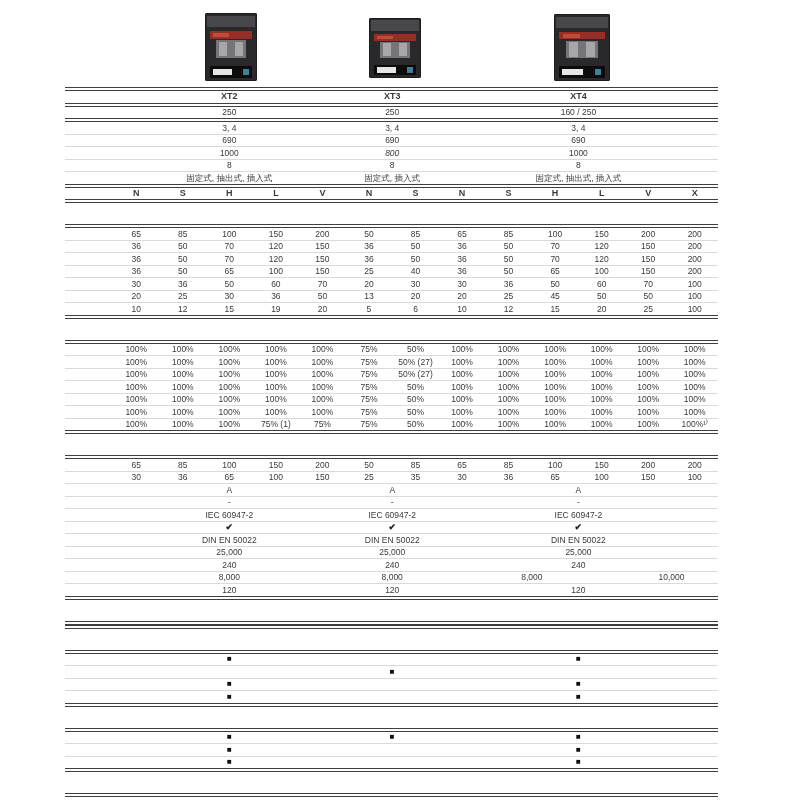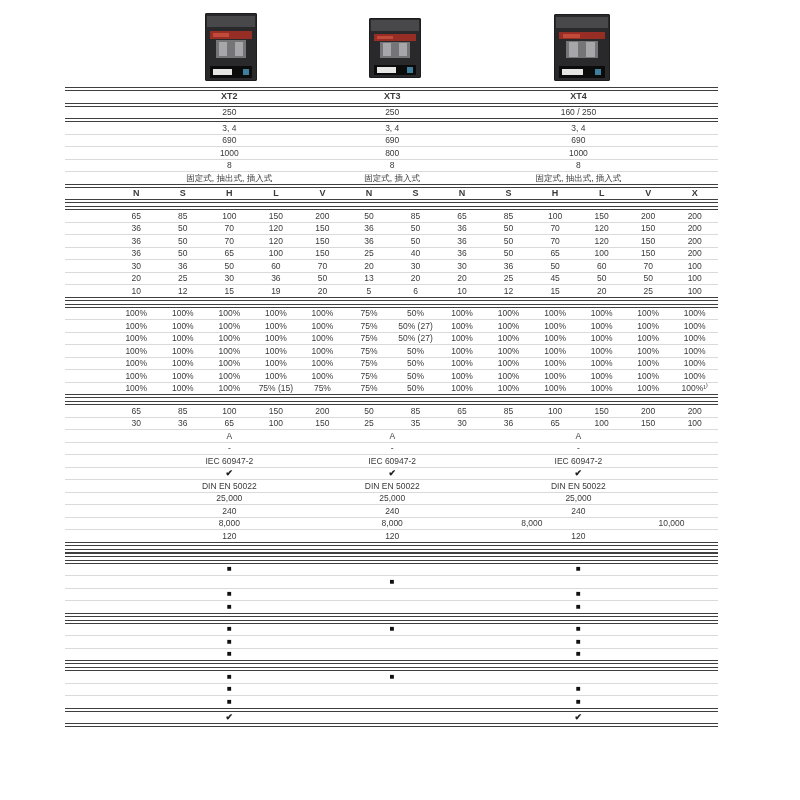--- a/index.html
+++ b/index.html
@@ -18,21 +18,21 @@
   .breaker .panel{position:absolute;left:9%;right:9%;bottom:5%;height:17%;background:#0c0c0d;}
   .breaker .panel b{position:absolute;left:7%;top:24%;width:46%;height:52%;background:#e6e6e4;}
   .breaker .panel u{position:absolute;right:8%;top:24%;width:14%;height:52%;background:#3f7f9c;}
   #p1{left:205px;top:13px;width:52px;height:68px;}
   #p2{left:369px;top:18px;width:52px;height:60px;}
   #p3{left:554px;top:14px;width:56px;height:67px;}
   
   .spec{position:absolute;left:65px;top:87px;width:653px;}
   .section{border-bottom:4px double #3f3f3f;}
   .section.dt{border-top:4px double #3f3f3f;}
-  .section.gap{margin-top:3px;}
+  .section.gap{margin-top:21px;}
   .section.thinb{border-bottom:1px solid #c8c8c8;}
   .row{display:grid;grid-template-columns:48px repeat(13,1fr);height:11.5px;align-items:center;}
   .row + .row{border-top:1px solid #dadada;}
   .cell{
     text-align:center;white-space:nowrap;font-size:8.5px;line-height:1;
     overflow:visible;color:#3a3a3a;
   }
   .section.bold .cell{font-weight:bold;font-size:9px;}
   .cell.sq{font-size:8px;color:#111;}
   .cell.ck{font-weight:bold;font-size:9px;color:#222;}
@@ -106,21 +106,21 @@
           <div class="cell" style="grid-column: 7 / 9;">3, 4</div>
           <div class="cell" style="grid-column: 9 / 15;">3, 4</div>
         </div>
         <div class="row">
           <div class="cell" style="grid-column: 2 / 7;">690</div>
           <div class="cell" style="grid-column: 7 / 9;">690</div>
           <div class="cell" style="grid-column: 9 / 15;">690</div>
         </div>
         <div class="row">
           <div class="cell" style="grid-column: 2 / 7;">1000</div>
-          <div class="cell" style="grid-column: 7 / 9;">800</div>
+          <div class="cell" style="grid-column: 7 / 9; font-style: italic;">800</div>
           <div class="cell" style="grid-column: 9 / 15;">1000</div>
         </div>
         <div class="row">
           <div class="cell" style="grid-column: 2 / 7;">8</div>
           <div class="cell" style="grid-column: 7 / 9;">8</div>
           <div class="cell" style="grid-column: 9 / 15;">8</div>
         </div>
         <div class="row">
           <div class="cell" style="grid-column: 2 / 7;">固定式, 抽出式, 插入式</div>
           <div class="cell" style="grid-column: 7 / 9;">固定式, 插入式</div>
@@ -339,21 +339,21 @@
           <div class="cell" style="grid-column: 10 / 11;">100%</div>
           <div class="cell" style="grid-column: 11 / 12;">100%</div>
           <div class="cell" style="grid-column: 12 / 13;">100%</div>
           <div class="cell" style="grid-column: 13 / 14;">100%</div>
           <div class="cell" style="grid-column: 14 / 15;">100%</div>
         </div>
         <div class="row">
           <div class="cell" style="grid-column: 2 / 3;">100%</div>
           <div class="cell" style="grid-column: 3 / 4;">100%</div>
           <div class="cell" style="grid-column: 4 / 5;">100%</div>
-          <div class="cell" style="grid-column: 5 / 6;">75% (15)</div>
+          <div class="cell" style="grid-column: 5 / 6;">75% (1)</div>
           <div class="cell" style="grid-column: 6 / 7;">75%</div>
           <div class="cell" style="grid-column: 7 / 8;">75%</div>
           <div class="cell" style="grid-column: 8 / 9;">50%</div>
           <div class="cell" style="grid-column: 9 / 10;">100%</div>
           <div class="cell" style="grid-column: 10 / 11;">100%</div>
           <div class="cell" style="grid-column: 11 / 12;">100%</div>
           <div class="cell" style="grid-column: 12 / 13;">100%</div>
           <div class="cell" style="grid-column: 13 / 14;">100%</div>
           <div class="cell" style="grid-column: 14 / 15;">100%¹⁾</div>
         </div>

